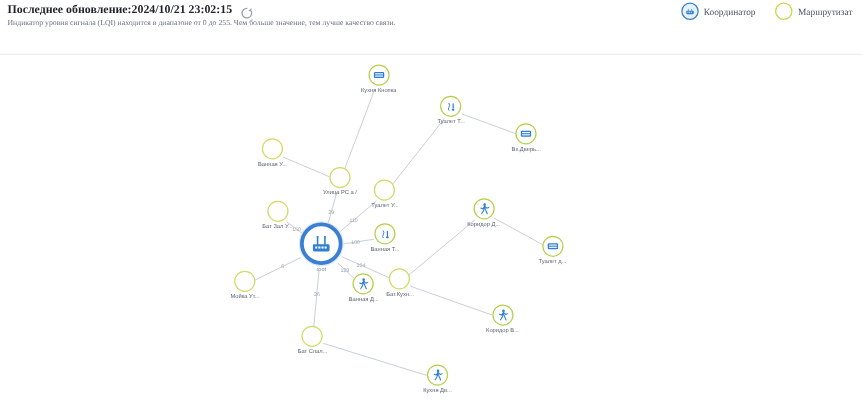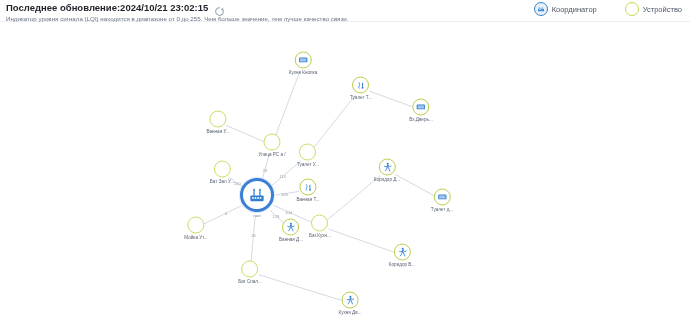--- a/index.html
+++ b/index.html
@@ -4,43 +4,44 @@
 <style>
   html,body{margin:0;padding:0;}
   body{
     width:690px;height:335px;overflow:hidden;
     background:#ffffff;
     font-family:"Liberation Sans","DejaVu Sans",sans-serif;
     color:#303133;
     position:relative;
   }
   .header{
-    position:absolute;left:0;top:0;width:690px;height:22px;
+    position:absolute;left:0;top:0;width:690px;height:44px;
     border-bottom:1px solid #ebeef5;
     box-sizing:border-box;
+    font-family:Liberation Serif, serif;
   }
   .title-row{
     position:absolute;left:6px;top:2px;
     display:flex;align-items:center;gap:6px;
   }
   .title{
     font-size:9.5px;font-weight:bold;color:#1f2329;letter-spacing:0;
     white-space:nowrap;
   }
   .refresh-icon{
     display:inline-block;width:11px;height:11px;position:relative;top:1px;
     cursor:pointer;
   }
   .subtitle{
     position:absolute;left:6px;top:15px;
     font-size:6.2px;color:#6b7280;white-space:nowrap;
   }
   .legend{
     position:absolute;right:8px;top:2px;
-    display:flex;align-items:center;gap:28px;
+    display:flex;align-items:center;gap:16px;
   }
   .legend-item{display:flex;align-items:center;gap:4px;white-space:nowrap;}
   .legend-label{font-size:7.5px;color:#4b5563;}
   .lg-swatch{
     width:14px;height:14px;border-radius:50%;
     display:flex;align-items:center;justify-content:center;
     box-sizing:border-box;
   }
   .lg-coord{border:1.5px solid #3b82c4;background:#e8f1fb;}
   .lg-router{border:1.5px solid #d7e06a;background:#ffffff;}
@@ -102,21 +103,21 @@
           <rect x="3" y="6.6" width="1.2" height="1.2" fill="#ffffff"></rect>
           <rect x="5" y="6.6" width="1.2" height="1.2" fill="#ffffff"></rect>
           <rect x="7" y="6.6" width="1.2" height="1.2" fill="#ffffff"></rect>
           <path d="M4 5.5 V3.2 M8 5.5 V3.2" stroke="#2f7fd1" stroke-width="0.9"></path>
         </svg>
       </span>
       <span class="legend-label">Координатор</span>
     </div>
     <div class="legend-item">
       <span class="lg-swatch lg-device"></span>
-      <span class="legend-label">Устройство</span>
+      <span class="legend-label">Маршрутизат</span>
     </div>
   </div>
 </div>
 
 <div class="canvas">
   <svg class="graph" id="edge-layer">
       <line x1="261.9018043843883" y1="150.68029117516141" x2="269.5490978078059" y2="123.65985441241929" stroke="#c8d0da" stroke-width="0.8"></line>
       <line x1="270.761401809964" y1="156.39724945434406" x2="301.119299095018" y2="130.80137527282795" stroke="#c8d0da" stroke-width="0.8"></line>
       <line x1="242.55061073681986" y1="157.2661679759233" x2="229.22469463159007" y2="147.36691601203833" stroke="#c8d0da" stroke-width="0.8"></line>
       <line x1="274.78255147498805" y1="165.21058016078618" x2="299.108724262506" y2="161.3947099196069" stroke="#c8d0da" stroke-width="0.8"></line>

